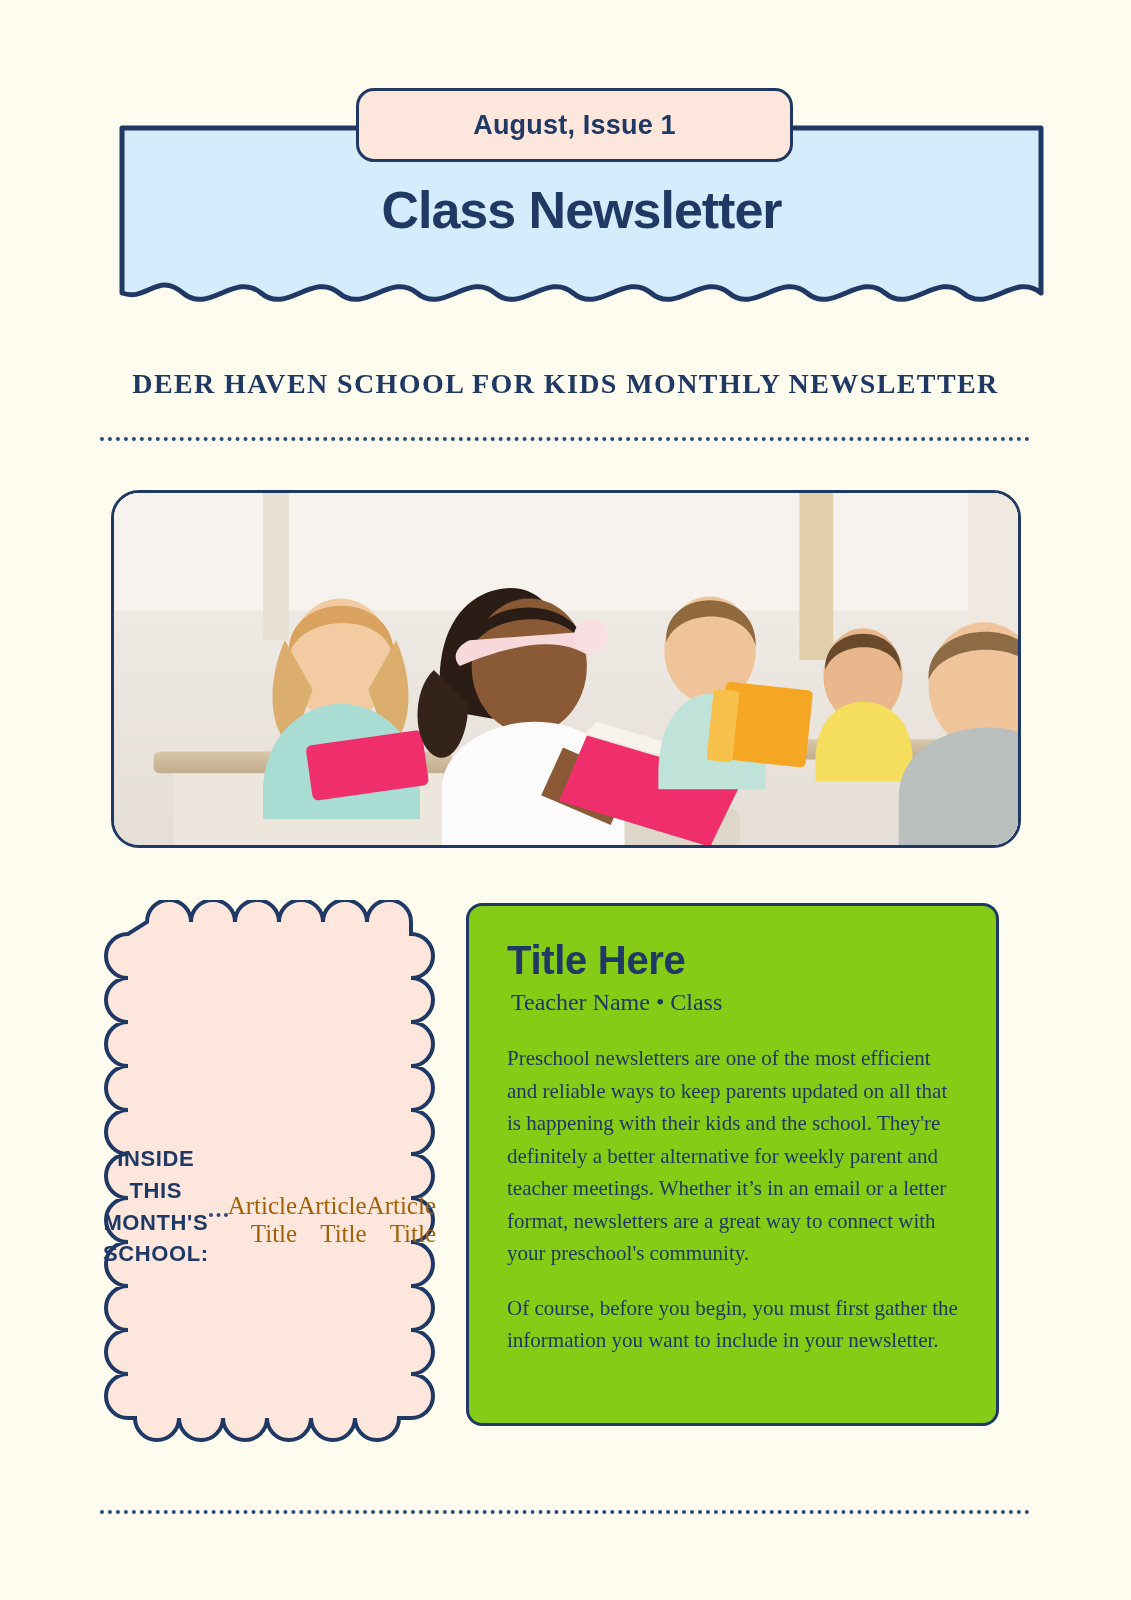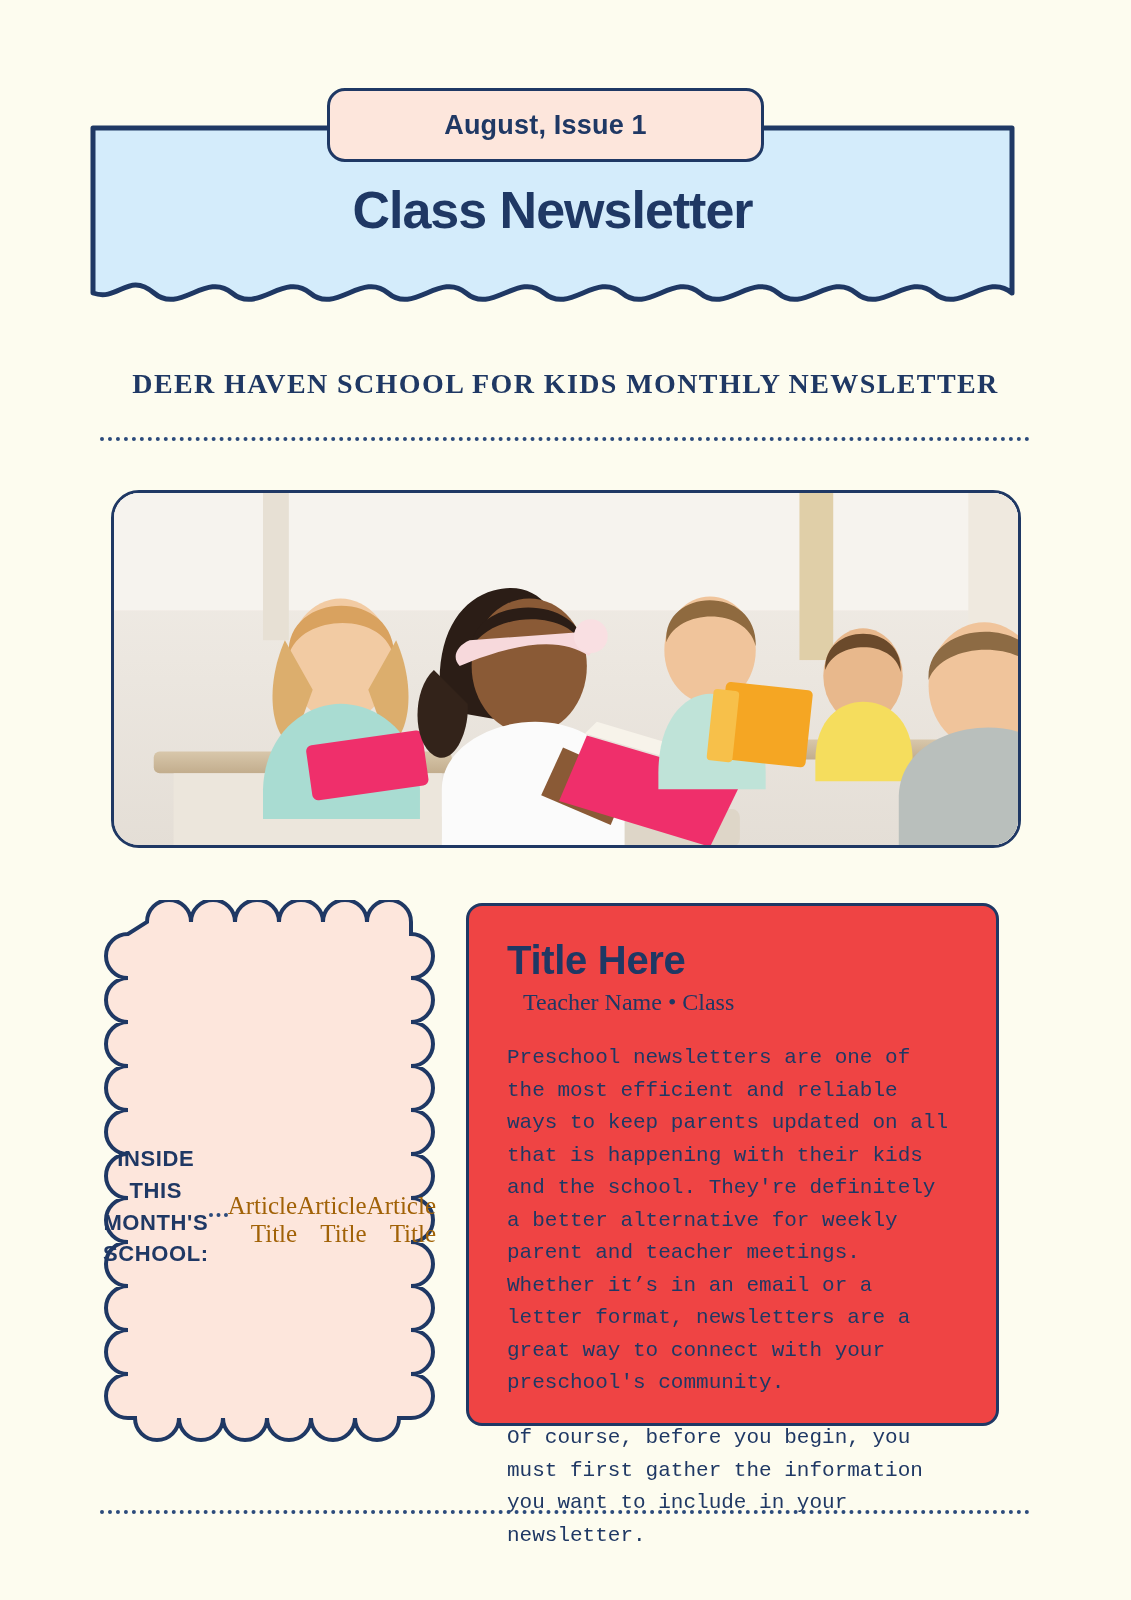--- a/index.html
+++ b/index.html
@@ -17,21 +17,21 @@
   }
 
   .page {
     position: absolute;
     inset: 0;
   }
 
   
   .banner-wrap {
     position: absolute;
-    left: 90px;
+    left: 119px;
     top: 88px;
     width: 996px;
     height: 245px;
   }
   .banner-svg {
     position: absolute;
     left: 0;
     top: 0;
     width: 925px;
     height: 245px;
@@ -158,41 +158,41 @@
     text-align: right;
   }
 
   
   .article-card {
     position: absolute;
     left: 466px;
     top: 903px;
     width: 533px;
     height: 523px;
-    background: #ef4444;
+    background: #84cc16;
     border: 3px solid #1f3864;
     border-radius: 16px;
     box-sizing: border-box;
     padding: 32px 36px 0 38px;
   }
   .article-title {
     font-size: 40px;
     font-weight: bold;
     letter-spacing: -.3px;
     color: #1f3864;
     margin: 0 0 6px 0;
   }
   .article-byline {
     font-family: "Liberation Serif", serif;
     font-size: 24px;
     color: #1f3864;
-    margin: 0 0 26px 16px;
+    margin: 0 0 26px 4px;
   }
   .article-para {
-    font-family: Liberation Mono, monospace;
+    font-family: Liberation Serif, serif;
     font-size: 21px;
     line-height: 1.55;
     color: #1f3864;
     margin: 0 0 22px 0;
   }
 </style>
 </head>
 <body>
 
 <div class="page">

